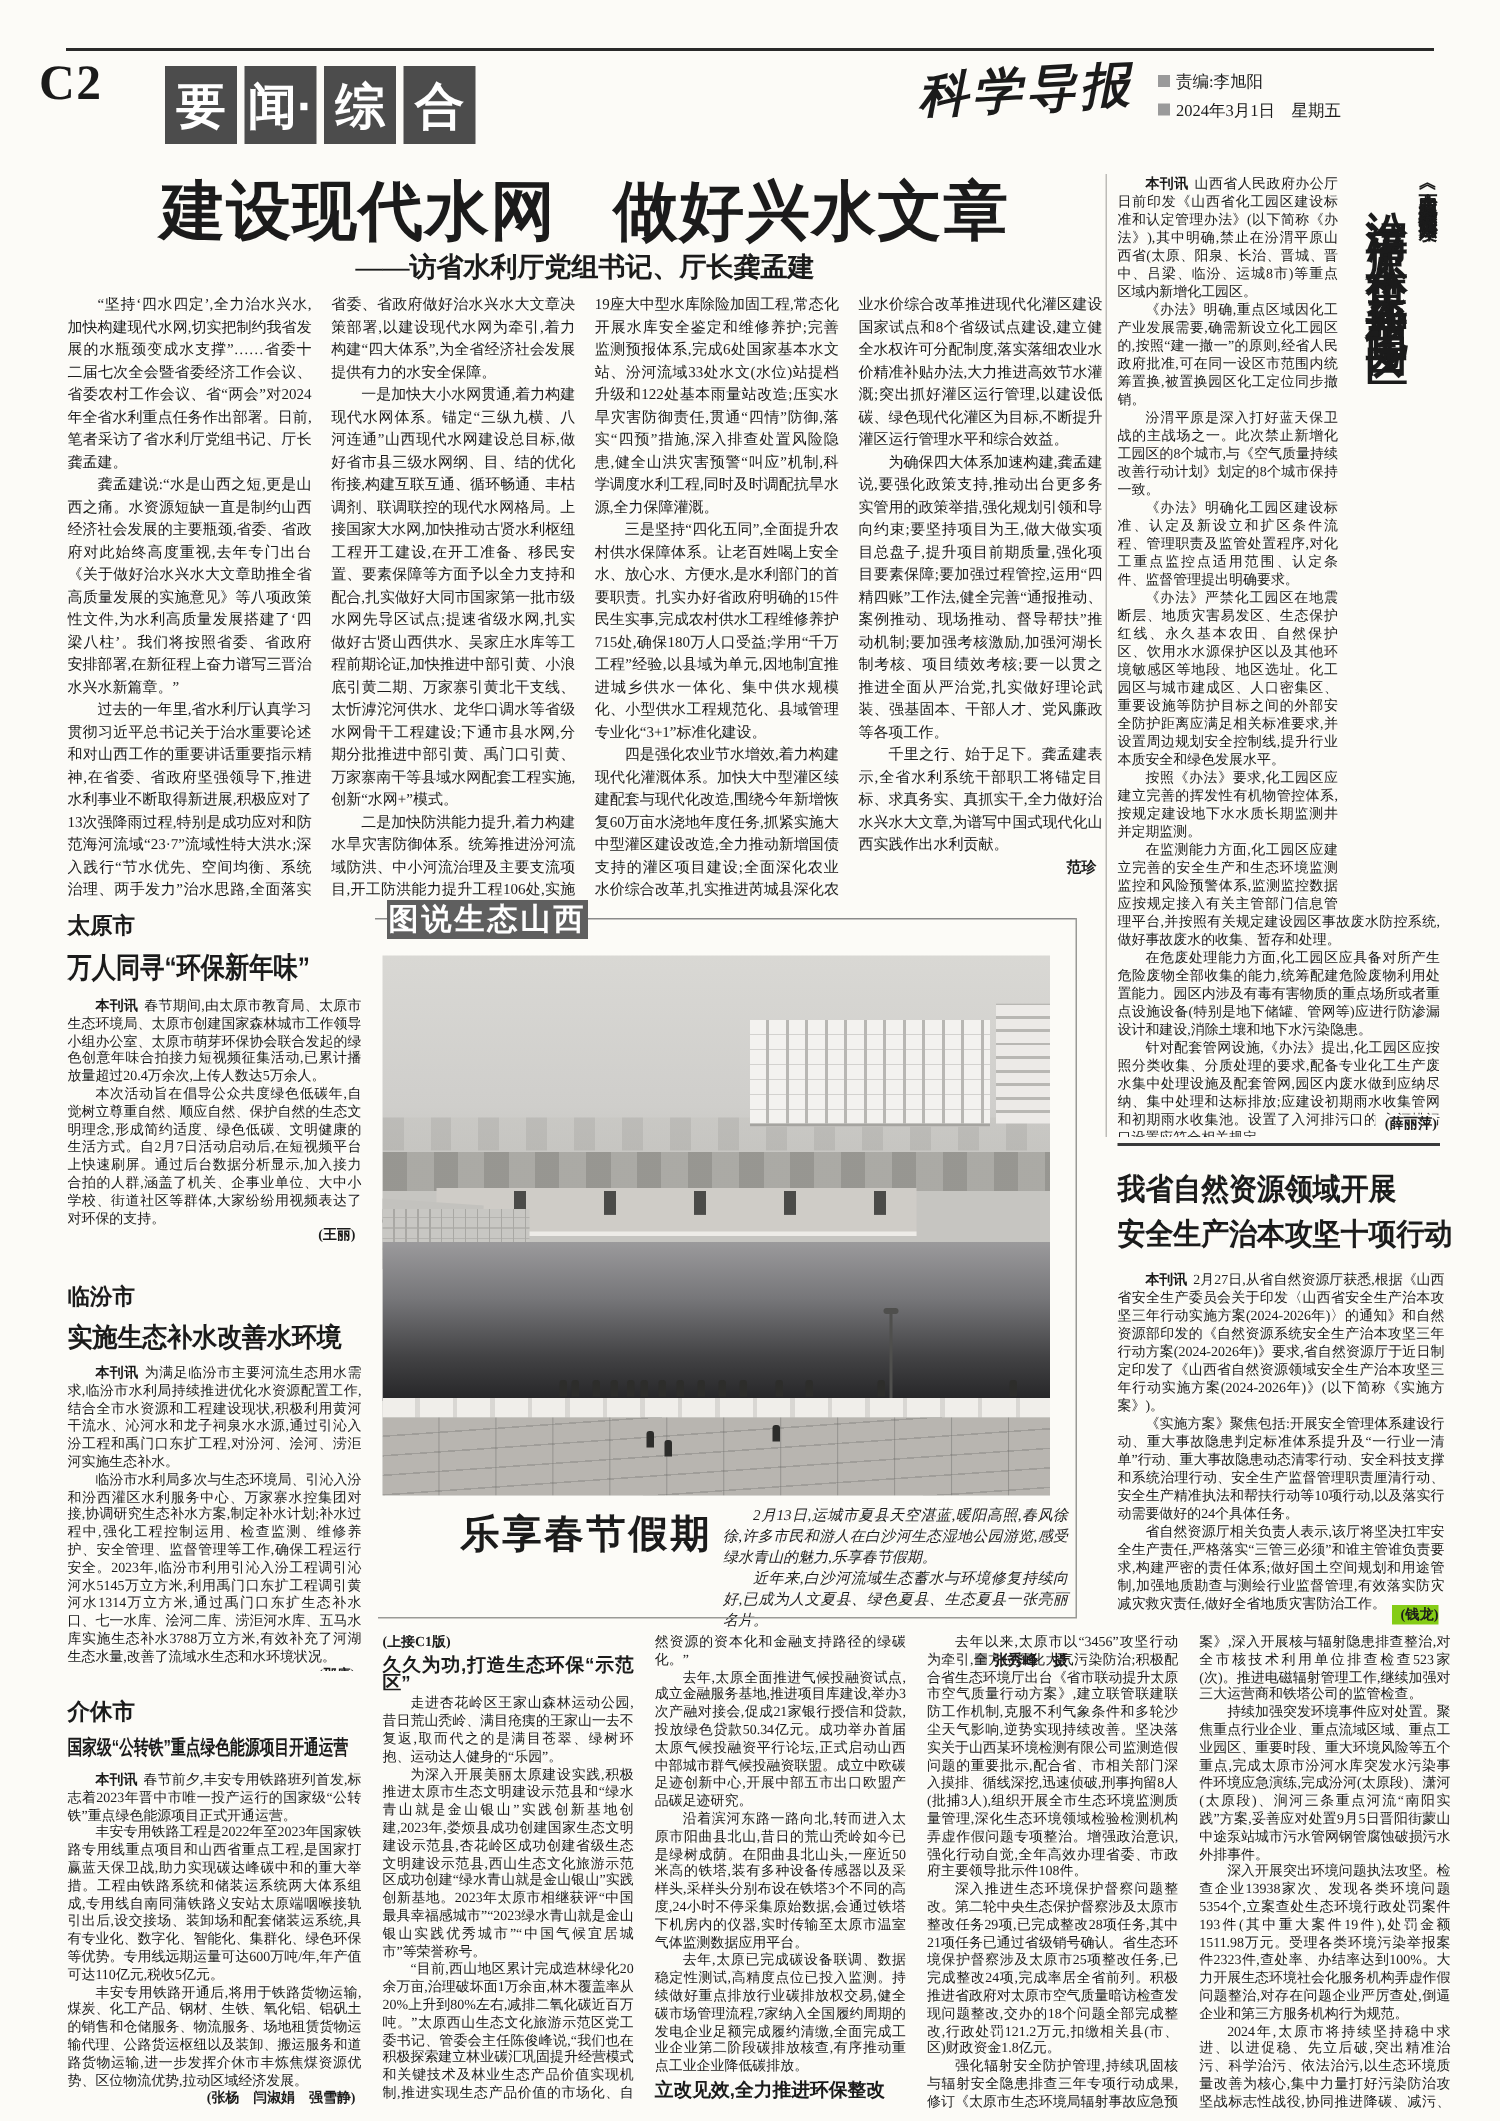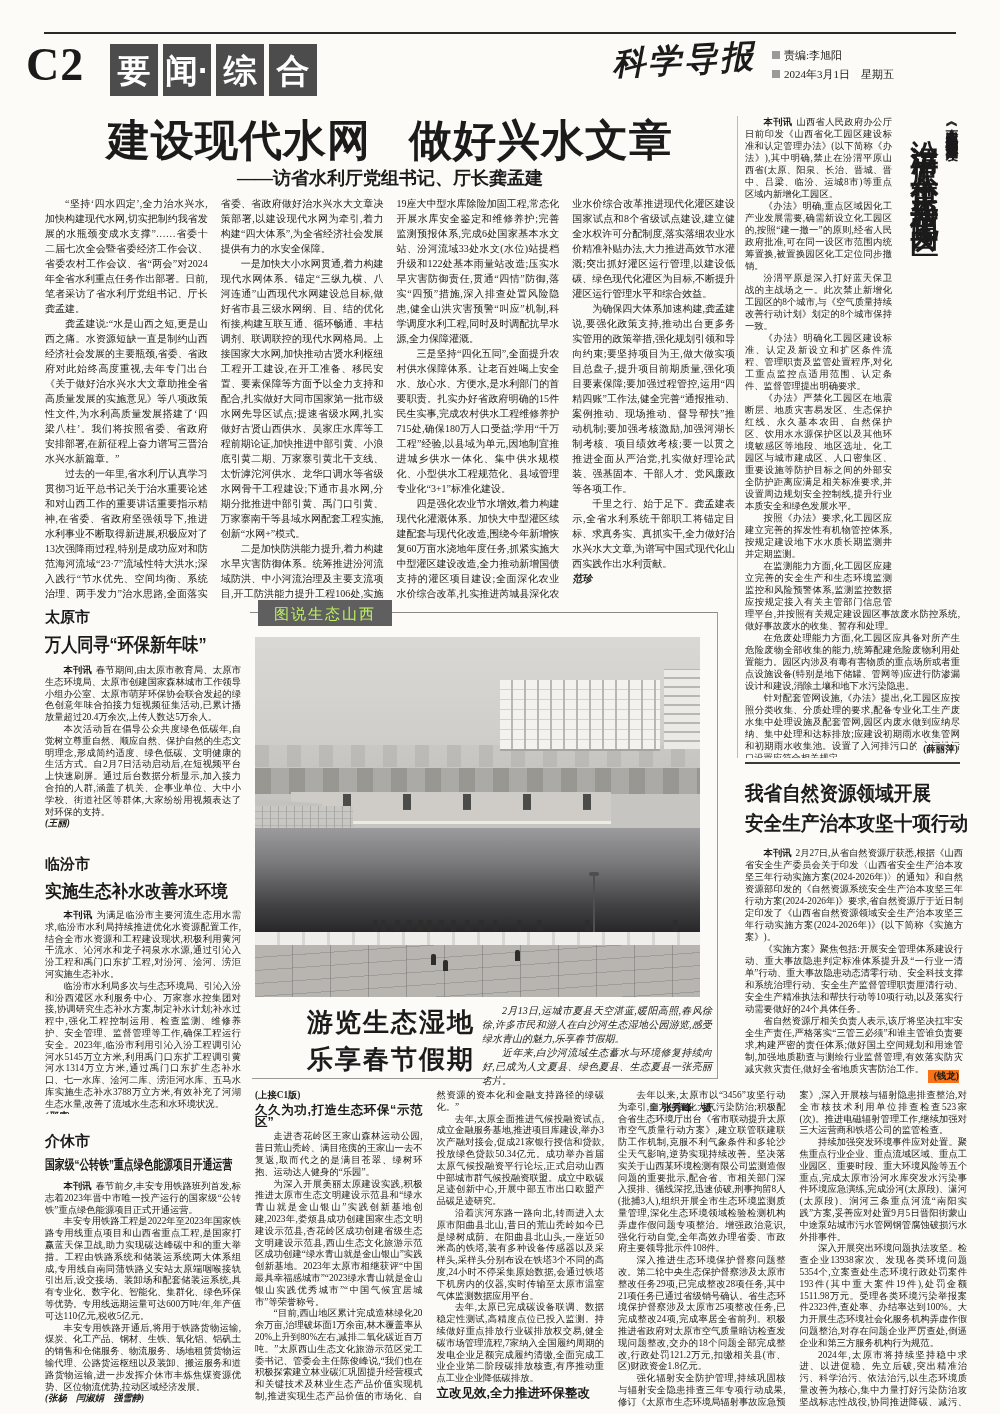--- a/index.html
+++ b/index.html
@@ -1,68 +1,68 @@
 <!DOCTYPE html>
 <html><head>
 <meta charset="utf-8">
 <style>
   html,body{margin:0;padding:0;background:#e8e6e1;}
   .page{position:relative;width:1000px;height:1414px;margin:0 auto;background:#fcfbf7;
         font-family:"Liberation Serif",serif;color:#1b1b1b;overflow:hidden;}
   .abs{position:absolute;}
   
   .toprule{left:44px;top:32px;width:912px;height:2px;background:#2a2a2a;}
-  .edition{left:26px;top:38px;font-size:46px;font-weight:700;letter-spacing:1px;}
+  .edition{left:26px;top:38px;font-size:33px;font-weight:700;letter-spacing:1px;}
   .secboxes{left:110px;top:44px;display:flex;gap:5px;}
   .secbox{width:48px;height:52px;background:#4c4c4c;color:#fff;text-align:center;
           line-height:54px;font-size:33px;font-weight:800;font-family:"Liberation Sans",sans-serif;}
   .masthead{left:612px;top:38px;font-size:33px;font-weight:800;font-style:italic;
             letter-spacing:3px;transform:rotate(-3deg);}
   .hinfo{left:772px;top:46px;font-size:11px;line-height:19px;white-space:nowrap;}
   .sq{display:inline-block;width:8px;height:8px;background:#9a9a9a;margin-right:4px;}
   
   .lead-h{left:45px;top:112px;width:690px;text-align:center;font-size:43px;font-weight:900;
           font-family:"Liberation Sans",sans-serif;letter-spacing:1px;white-space:nowrap;}
   .lead-h .hp{display:inline-block;}
   .lead-h .hp2{margin-left:38px;}
   .lead-sub{left:45px;top:166px;width:690px;text-align:center;font-size:18px;font-weight:700;}
   .lead-body{left:45px;top:196px;width:690px;height:424px;column-count:4;column-gap:13px;
              font-size:10px;line-height:15px;text-align:justify;overflow:hidden;}
   .lead-body p,.chem-body p,.res-body p,.city-body p,.cont p{margin:0;text-indent:2em;}
   .intro{font-weight:800;margin-right:4px;font-family:"Liberation Sans",sans-serif;}
-  .byline-r{text-indent:0 !important;padding-right:4px;font-style:italic;}
+  .byline-r{text-align:right;text-indent:0 !important;padding-right:4px;}
   .vrule-main{left:737px;top:116px;width:1px;height:642px;background:#bdbcb8;}
   
   .chem{left:745px;top:116px;width:215px;height:642px;overflow:hidden;}
   .chem-spacer{float:right;width:68px;height:492px;}
   .chem-body{font-size:9.3px;line-height:12px;text-align:justify;}
   .chem-kicker{position:absolute;right:0;top:2px;writing-mode:vertical-rl;font-size:12.5px;
                font-weight:700;letter-spacing:1px;height:310px;}
   .chem-title{position:absolute;right:17px;top:2px;writing-mode:vertical-rl;font-size:28px;
               font-weight:900;font-family:"Liberation Sans",sans-serif;letter-spacing:7px;height:500px;}
   .chem-byline{position:absolute;right:2px;bottom:2px;background:#fcfbf7;padding-left:6px;font-size:9.5px;}
   .rule-under-chem{left:745px;top:762px;width:215px;height:2px;background:#3a3a3a;}
   
   .resource{left:745px;top:778px;width:218px;height:330px;}
   .res-h{font-size:20px;font-weight:900;font-family:"Liberation Sans",sans-serif;line-height:30px;
          transform:scaleX(.93);transform-origin:left;white-space:nowrap;}
   .res-body{margin-top:9px;height:236px;overflow:hidden;font-size:9.3px;line-height:12px;text-align:justify;}
-  .res-byline{position:absolute;right:4px;top:292px;background:#f97316;padding-left:6px;font-size:9.5px;font-weight:bold;}
+  .res-byline{position:absolute;right:4px;top:292px;background:#84cc16;padding-left:6px;font-size:9.5px;font-weight:bold;}
   
   .city{left:45px;width:196px;}
   .city-label{font-size:15px;font-weight:800;margin-bottom:5px;}
   .city-h{margin:0 0 7px 0;font-size:19px;font-weight:900;font-family:"Liberation Sans",sans-serif;
           white-space:nowrap;transform-origin:left;}
   .sx85{transform:scaleX(.85);} .sx95{font-size:17.5px;transform:scaleX(.95);}
   .sx73{font-size:13.5px;transform:scaleX(.73);}
   .city-body{font-size:9.3px;line-height:11.8px;text-align:justify;overflow:hidden;}
   
   .badge-line{left:250px;top:612px;width:468px;height:1px;background:#8a8a8a;}
-  .badge{left:258px;top:600px;width:134px;height:26px;background:#5f5f5f;color:#bef264;text-align:center;
-         line-height:27px;font-size:15px;font-weight:400;font-family:"Liberation Sans",sans-serif;letter-spacing:2px;}
+  .badge{left:258px;top:600px;width:134px;height:26px;background:#5f5f5f;color:#ffffff;text-align:center;
+         line-height:27px;font-size:20px;font-weight:700;font-family:"Liberation Sans",sans-serif;letter-spacing:2px;}
   .photo{left:255px;top:637px;width:445px;height:360px;overflow:hidden;
          background:linear-gradient(180deg,#d9d8d4 0%,#cfcecb 28%,#c6c5c1 38%);}
   .photo div{position:absolute;}
   .ph-city{top:30%;left:0;width:100%;height:6%;opacity:.55;
            background:repeating-linear-gradient(90deg,#aeada9 0 14px,#c5c4c0 14px 32px);}
   .ph-bldg{top:12%;left:55%;width:36%;height:19%;background:#f3f2ef;border-bottom:2px solid #a5a4a0;
            background-image:repeating-linear-gradient(90deg,transparent 0 11px,#b8b7b3 11px 13px),
                             repeating-linear-gradient(0deg,transparent 0 9px,#d3d2cf 9px 10px);}
   .ph-bldg2{top:9%;left:92%;width:8%;height:22%;background:#eceae7;
             background-image:repeating-linear-gradient(0deg,transparent 0 7px,#b8b7b3 7px 9px);}
@@ -232,21 +232,20 @@
       <span style="left:282px;"></span>
         <span style="left:330px;"></span>
         <span style="left:418px;"></span>
       <span style="left:176px;top:34px;"></span>
         <span style="left:188px;top:40px;"></span>
         <span style="left:260px;top:30px;"></span>
     </div>
   </div>
 
   <div class="abs cap-title">
-    <div>游览生态湿地</div>
     <div>乐享春节假期</div>
   </div>
   <div class="abs cap-text">
     <p>2月13日,运城市夏县天空湛蓝,暖阳高照,春风徐徐,许多市民和游人在白沙河生态湿地公园游览,感受绿水青山的魅力,乐享春节假期。</p>
     <p>近年来,白沙河流域生态蓄水与环境修复持续向好,已成为人文夏县、绿色夏县、生态夏县一张亮丽名片。</p>
     <div class="credit"><span class="sq"></span><b>张秀峰　摄</b></div>
   </div>
   <div class="abs photo-box-right"></div>
   <div class="abs photo-box-bottom"></div>
 

